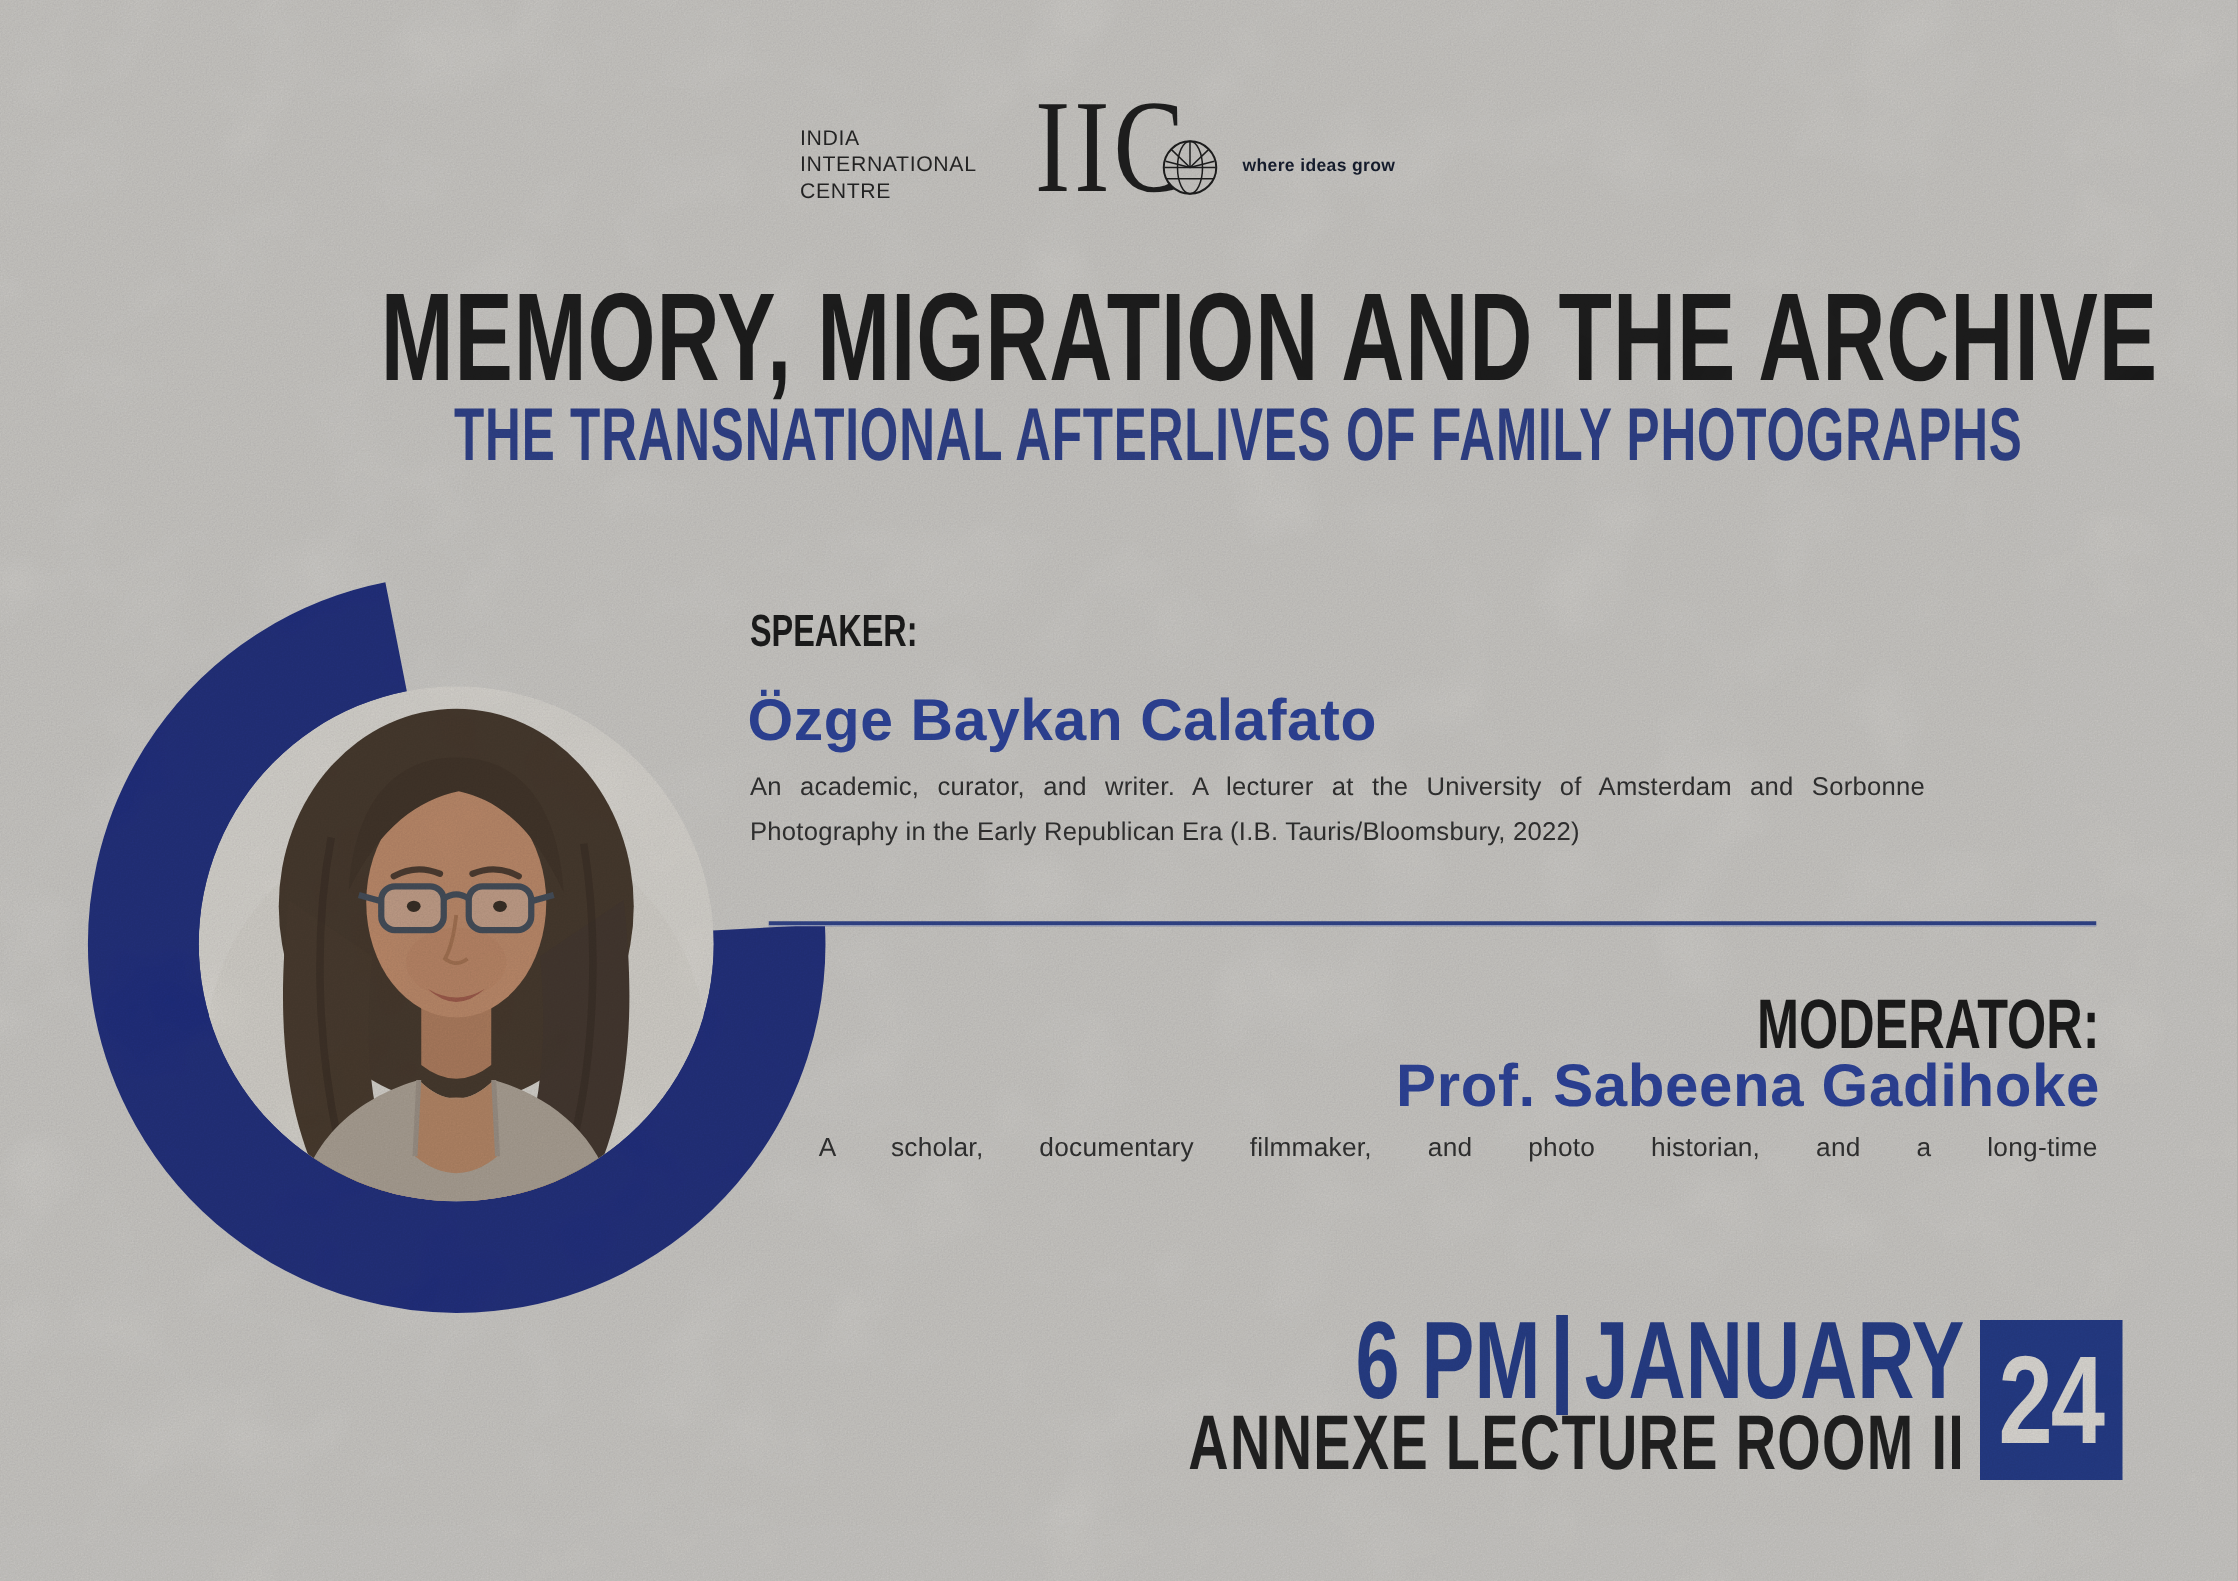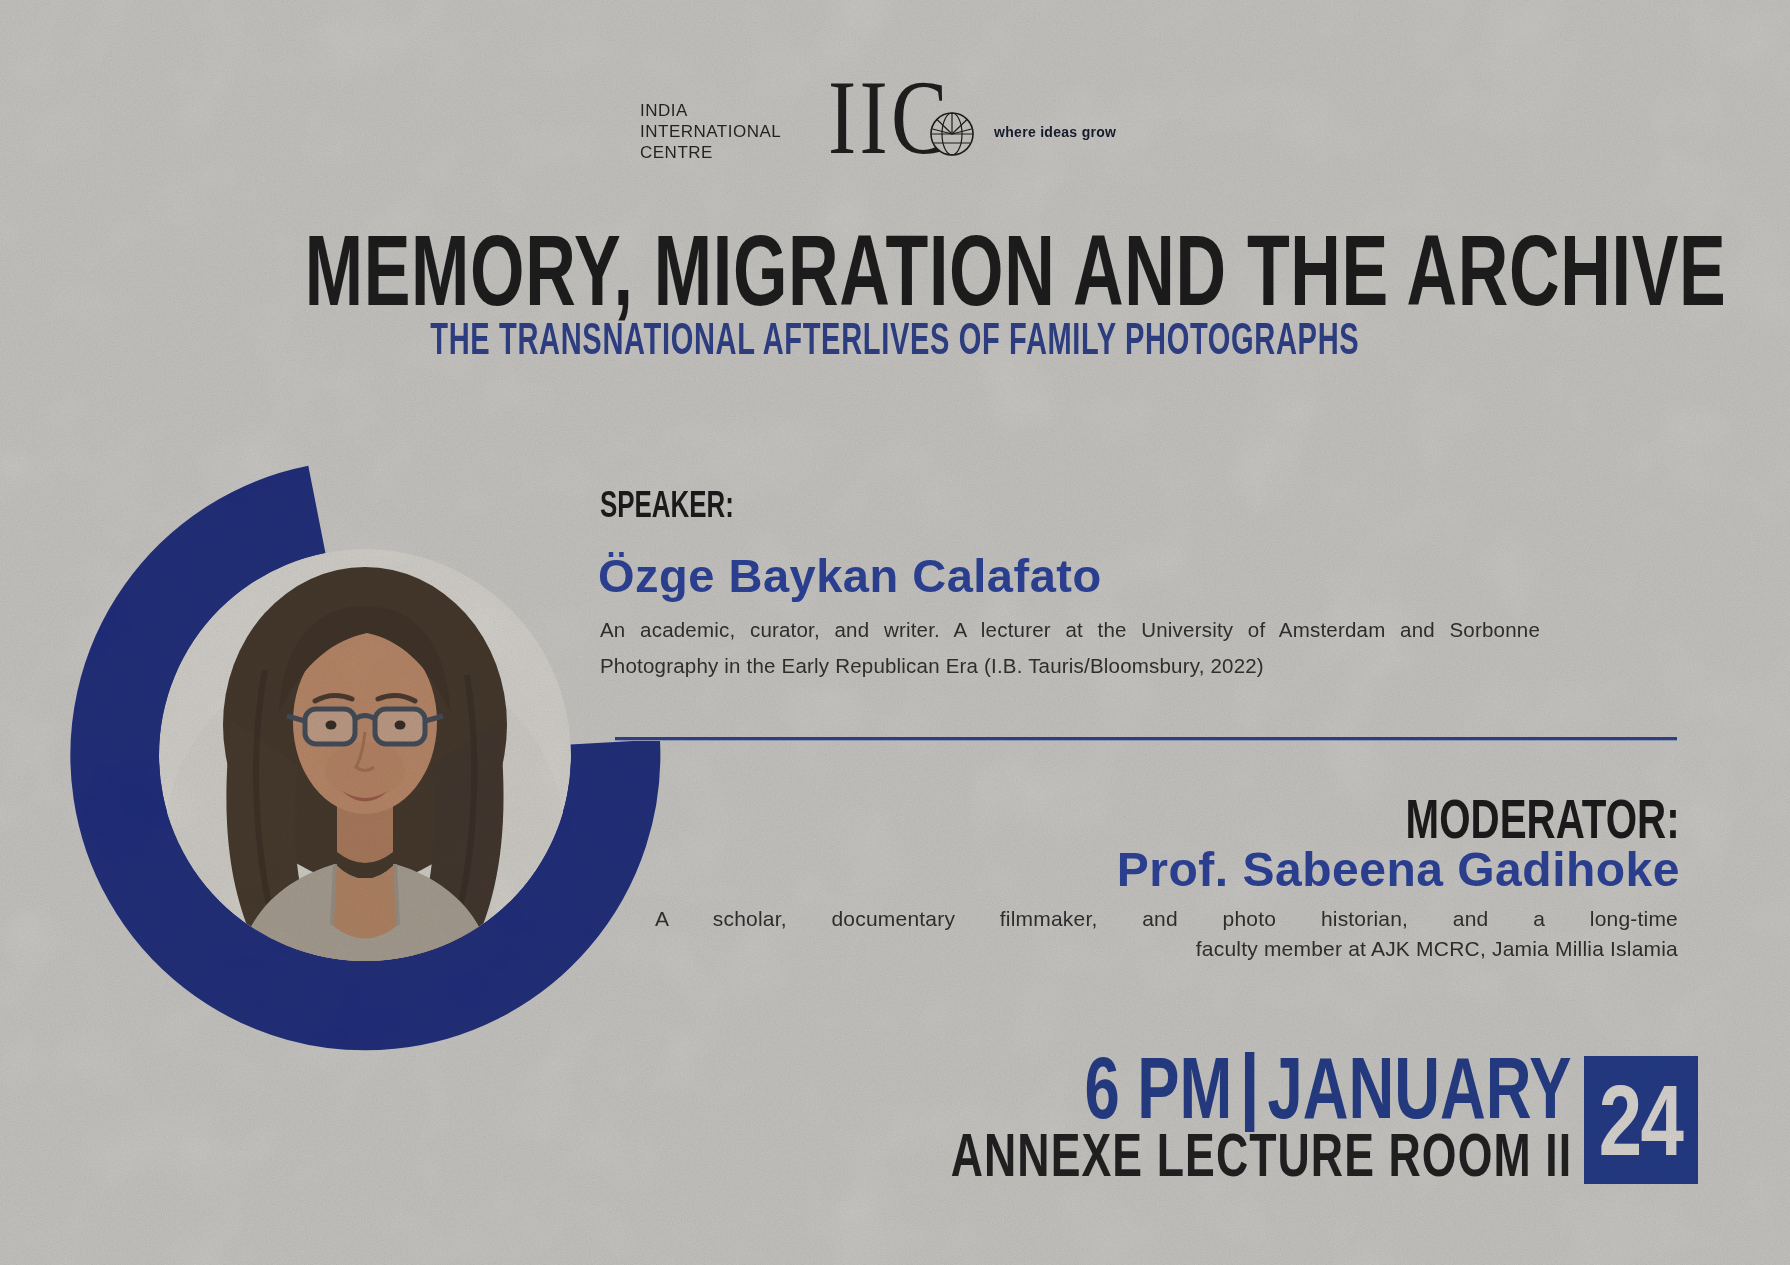--- a/index.html
+++ b/index.html
@@ -20,21 +20,21 @@
   .logo-monogram{left:828px;top:58px;font-family:"Liberation Serif",serif;
     font-size:106px;line-height:120px;letter-spacing:4px;color:#181818;font-weight:400;
     transform:scaleX(.8);transform-origin:left center;}
   .logo-globe{left:928px;top:110px;}
   .logo-tagline{left:994px;top:124px;font-size:14px;font-weight:700;color:#0f172a;letter-spacing:.3px;}
 
   
   .title-row{left:0;right:0;top:218px;text-align:center;color:#161616;
     font-size:100px;font-weight:700;letter-spacing:1px;line-height:1.04;}
   .subtitle-row{left:0;right:0;top:316px;text-align:center;color:#2a3e8e;
-    font-size:44px;font-weight:700;letter-spacing:1px;line-height:1.05;}
+    font-size:60px;font-weight:700;letter-spacing:1px;line-height:1.05;padding-left:40px;}
   .subtitle-row .cond{transform:scaleX(.66);}
 
   
   .speaker-label{left:600px;top:484px;font-size:36px;font-weight:700;color:#141414;}
   .speaker-name{left:598px;top:548px;font-size:47px;font-weight:700;color:#2840a0;letter-spacing:.5px;text-align:center;}
   .speaker-bio{left:600px;top:612px;width:940px;color:#2c2c2c;
     font-size:20.5px;line-height:35.5px;letter-spacing:.2px;}
   .jline{text-align:justify;text-align-last:justify;}
   .lline{text-align:left;}
   .rline{text-align:right;}
@@ -154,21 +154,20 @@
   </div>
 
   <div class="abs divider"></div>
 
   <div class="abs moderator-label">
     <span class="cond-r">MODERATOR:</span>
   </div>
   <div class="abs moderator-name">Prof. Sabeena Gadihoke</div>
   <div class="abs moderator-bio">
     <div class="jline-r">A scholar, documentary filmmaker, and photo historian, and a long-time</div>
-    <div class="rline">faculty member at AJK MCRC, Jamia Millia Islamia</div>
   </div>
 
   <div class="abs time-row">
     <span class="cond-r">
       <span>6 PM</span><span class="time-sep"></span><span>JANUARY</span>
     </span>
   </div>
   <div class="abs venue-row">
     <span class="cond-r">ANNEXE LECTURE ROOM II</span>
   </div>

